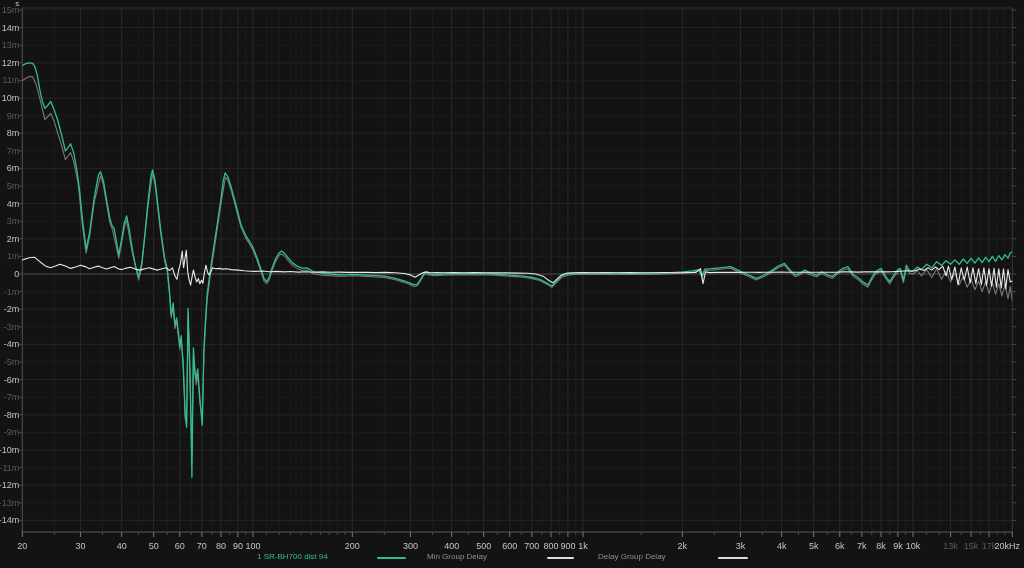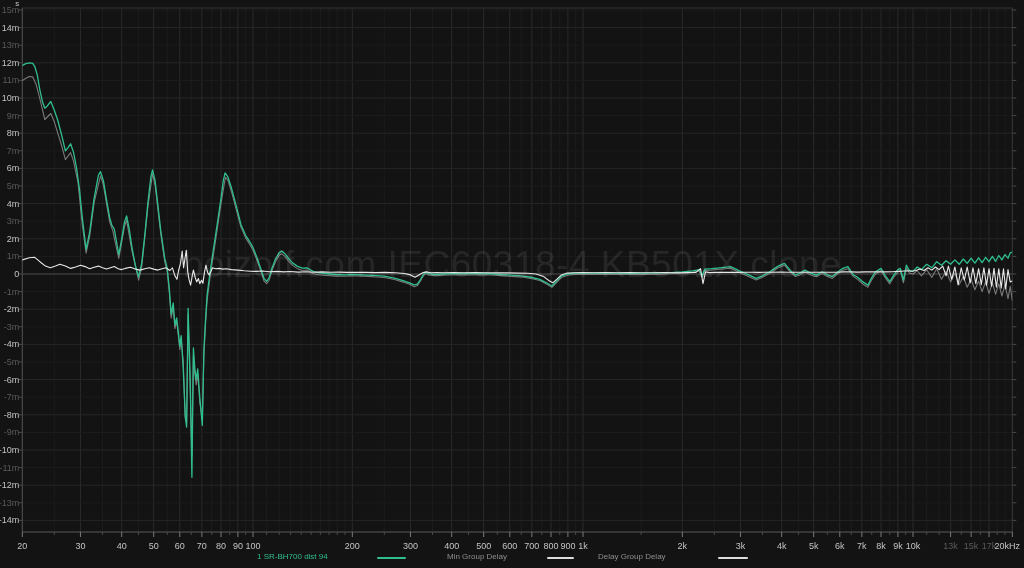--- a/index.html
+++ b/index.html
@@ -332,22 +332,21 @@
         <text x="971.1101154883748" y="549" text-anchor="middle" font-size="9" fill="#5a5a5a" font-family="Liberation Sans, sans-serif">15k</text>
         <text x="989.0481440548303" y="549" text-anchor="middle" font-size="9" fill="#5a5a5a" font-family="Liberation Sans, sans-serif">17k</text>
         <text x="1007.3398985691138" y="549" text-anchor="middle" font-size="9" fill="#c4c4c4" font-family="Liberation Sans, sans-serif">20kHz</text>
       </g>
       <g clip-path="url(#plotclip)">
         <polyline points="22.3,80.4 25.9,78.3 29.3,76.5 32.7,76.9 36.0,83.9 39.9,98.9 44.8,119.5 50.8,113.5 54.3,121.8 61.6,145.5 65.4,159.6 70.6,152.6 73.6,161.4 78.0,182.5 82.3,224.7 86.1,253.2 89.7,236.2 94.1,202.7 100.5,175.8 103.4,185.1 109.7,222.1 112.8,230.9 118.8,258.5 124.5,226.5 126.6,220.3 132.0,251.1 138.6,280.2 141.7,267.3 147.8,208.0 152.5,173.7 155.1,185.1 160.7,233.5 164.7,261.7 167.3,272.2 169.4,293.4 171.2,318.0 173.2,306.6 174.9,328.6 176.7,321.5 178.3,335.6 179.8,349.7 181.2,339.1 183.3,362.0 185.2,418.3 186.6,423.6 188.1,314.5 190.2,388.4 191.9,455.3 193.4,355.0 194.7,372.6 196.2,384.9 197.7,374.3 199.8,402.5 202.3,418.3 203.9,355.0 205.5,325.0 207.1,300.4 208.9,286.3 210.8,272.2 213.7,252.9 217.4,228.2 221.0,203.6 225.4,177.2 228.0,180.7 231.4,191.3 234.7,203.6 237.9,215.9 241.0,227.4 245.6,237.9 250.1,245.0 253.0,250.2 257.2,260.8 261.4,273.1 264.0,281.0 266.7,283.7 269.2,280.2 271.8,271.4 275.5,261.7 279.1,255.5 281.5,253.8 285.0,256.4 288.4,260.8 292.8,265.6 297.1,268.4 302.2,270.5 307.2,270.1 313.0,273.5 318.6,274.7 324.8,275.4 330.7,275.8 337.2,276.1 345.0,276.3 352.3,275.8 362.7,276.1 372.4,276.8 384.3,277.5 395.4,279.8 403.1,282.1 409.5,284.2 414.2,286.7 417.4,285.6 420.6,280.7 423.2,276.1 425.4,273.6 428.4,274.9 434.6,275.8 442.4,275.2 451.7,274.9 462.0,274.7 471.7,274.9 483.7,274.7 494.7,275.2 504.9,275.9 514.5,276.6 523.4,277.3 531.9,278.8 539.8,280.5 546.5,284.0 551.9,287.4 556.3,282.8 561.4,277.5 567.9,275.2 575.6,274.4 583.0,274.2 596.7,274.4 615.0,274.4 631.2,274.5 645.8,274.4 659.0,274.2 671.2,273.8 682.3,273.1 692.7,272.1 699.2,271.0 702.1,277.5 704.8,270.5 711.4,270.1 719.9,269.2 730.6,268.2 740.5,272.9 749.7,277.0 756.3,280.0 762.5,277.3 770.5,273.1 778.1,267.8 784.5,265.2 790.4,272.2 795.3,276.6 800.1,274.9 804.8,271.9 810.8,274.9 816.5,276.8 822.0,273.5 827.3,276.6 832.4,278.4 837.4,274.0 842.2,270.5 847.9,268.7 853.4,276.6 857.7,279.3 862.9,284.0 867.9,287.2 871.8,279.6 875.5,274.0 881.0,270.5 885.4,277.9 889.7,283.9 893.9,277.0 897.9,272.2 900.3,270.5 903.4,282.8 906.4,267.8 909.4,273.1 913.0,274.0 917.2,270.5 921.4,275.8 926.7,269.6 931.8,277.5 936.7,268.7 941.5,279.3 946.1,271.4 950.6,281.9 954.9,273.1 959.2,284.6 963.3,276.6 967.2,287.2 971.1,279.3 974.9,289.8 978.6,281.0 982.1,291.6 985.6,281.9 989.0,293.4 992.4,282.8 995.6,294.2 998.8,283.7 1001.9,296.0 1005.0,284.6 1008.0,298.6 1010.2,286.3 1012.3,300.4" fill="none" stroke="#9b9b9b" stroke-width="1.1" stroke-opacity="0.75" stroke-linejoin="round" stroke-linecap="round"></polyline>
         <polyline points="22.3,65.4 25.9,63.7 29.3,62.8 32.7,63.3 34.7,66.3 37.3,75.1 39.9,90.1 42.4,101.5 44.8,108.2 47.3,105.9 50.8,101.5 54.3,110.3 57.7,120.0 61.6,135.0 65.4,150.8 68.0,147.6 70.6,143.8 73.6,152.6 76.6,168.4 79.5,189.5 82.3,217.7 86.1,249.4 89.7,231.8 94.1,198.3 98.4,175.4 100.5,171.6 103.4,180.7 106.6,200.1 109.7,217.7 112.0,225.6 114.3,229.1 116.6,242.3 118.8,254.6 121.7,238.8 124.5,222.1 126.6,215.9 129.4,230.0 132.0,247.6 135.3,265.2 138.6,276.6 141.7,263.4 144.8,235.3 147.8,203.6 150.8,177.2 152.5,169.8 155.1,180.7 157.9,205.4 160.7,230.0 164.7,258.2 167.3,268.7 169.4,289.8 171.2,314.5 173.2,303.0 174.9,325.0 176.7,318.0 178.3,332.1 179.8,346.2 181.2,335.6 183.3,370.8 185.2,414.8 186.6,427.1 188.1,308.3 190.2,379.6 191.9,477.3 193.4,347.9 194.7,367.3 196.2,379.6 197.7,369.0 199.8,397.2 202.3,425.4 203.9,349.7 205.5,319.8 207.1,295.1 208.9,281.0 210.8,267.0 213.7,247.6 217.4,223.0 221.0,198.3 223.3,180.7 225.1,172.8 228.0,177.2 231.4,187.8 234.7,200.1 237.9,212.4 241.0,224.7 245.6,235.3 250.1,242.3 253.0,247.6 257.2,258.2 261.4,270.5 264.0,278.4 266.7,281.4 269.2,277.5 271.8,268.7 275.5,259.0 279.1,252.9 281.5,251.1 285.0,253.8 288.4,258.2 292.8,263.1 297.1,266.1 302.2,268.2 307.2,268.0 313.0,271.4 318.6,272.6 324.8,273.5 330.7,274.0 337.2,274.5 345.0,274.9 352.3,274.4 362.7,274.9 372.4,275.4 384.3,276.1 395.4,278.4 403.1,280.7 409.5,282.8 414.2,284.9 417.4,284.2 420.6,279.3 423.2,274.9 425.4,272.2 428.4,273.6 434.6,274.5 442.4,274.0 451.7,273.6 462.0,273.5 471.7,273.6 483.7,273.5 494.7,274.0 504.9,274.7 514.5,275.4 523.4,276.1 531.9,277.5 539.8,279.3 546.5,282.8 551.9,286.0 556.3,281.4 561.4,276.1 567.9,274.0 575.6,273.1 583.0,272.9 596.7,273.1 615.0,273.1 631.2,273.3 645.8,273.1 659.0,272.9 671.2,272.6 682.3,271.9 692.7,270.8 699.2,269.6 702.1,276.1 704.8,269.1 711.4,268.7 719.9,267.8 730.6,266.6 740.5,271.4 749.7,275.4 756.3,278.4 762.5,275.8 770.5,271.4 778.1,266.1 784.5,263.4 790.4,270.5 795.3,275.1 800.1,273.1 804.8,270.1 810.8,273.1 816.5,275.1 822.0,271.7 827.3,274.9 832.4,276.6 837.4,272.2 842.2,268.7 847.9,266.6 853.4,274.9 857.7,277.2 862.9,281.9 867.9,285.1 871.8,277.5 875.5,271.7 881.0,268.4 885.4,275.8 889.7,281.7 893.9,274.9 897.9,269.6 900.3,268.4 903.4,280.0 906.4,265.2 909.4,270.5 913.0,271.4 917.2,267.0 921.4,269.6 926.7,264.3 931.8,267.8 936.7,261.7 941.5,265.2 946.1,260.8 950.6,264.3 954.9,259.9 959.2,264.3 963.3,259.0 967.2,263.4 971.1,258.2 974.9,263.1 978.6,257.8 982.1,262.6 985.6,257.3 989.0,261.7 992.4,256.4 995.6,261.3 998.8,255.5 1001.9,259.9 1005.0,254.6 1008.0,258.2 1010.2,252.9 1012.3,252.0" fill="none" stroke="#2fbf8f" stroke-width="1.3" stroke-opacity="1" stroke-linejoin="round" stroke-linecap="round"></polyline>
         <polyline points="22.3,259.9 29.3,257.8 34.7,257.3 39.9,261.7 45.5,266.1 50.3,267.8 55.5,266.1 59.9,264.3 65.4,266.1 70.6,268.4 75.6,267.0 80.5,265.2 85.1,266.6 89.7,268.7 94.1,267.3 98.4,266.1 102.5,267.8 106.6,269.1 110.5,267.8 114.3,266.6 118.1,268.7 121.7,269.6 125.2,268.4 130.4,267.3 135.3,269.1 140.1,270.1 144.8,268.7 149.3,267.8 153.7,269.1 157.9,270.1 162.0,268.7 166.0,267.8 169.9,270.5 172.4,267.8 174.9,275.8 176.9,279.3 178.6,270.5 180.5,263.4 182.2,251.1 183.6,267.8 185.0,258.2 186.3,250.2 187.7,271.4 189.0,279.3 190.6,285.1 192.1,276.6 193.4,270.0 195.2,277.5 196.7,281.9 198.4,278.4 199.8,283.7 201.5,280.2 202.9,283.3 204.5,272.2 205.9,265.2 207.5,272.2 209.1,275.1 210.8,271.7 212.7,267.8 215.5,268.7 219.2,268.4 222.8,269.1 226.3,268.7 231.4,269.6 237.9,270.1 244.1,270.8 250.1,271.2 255.8,271.4 262.7,271.0 269.2,271.7 276.7,271.4 283.8,271.9 290.6,271.5 298.1,272.1 306.3,271.7 313.9,272.2 322.1,271.9 330.7,272.2 338.8,272.1 347.2,272.4 355.9,272.2 366.0,272.4 375.5,272.6 385.5,272.4 395.4,272.8 404.6,273.5 410.5,274.9 415.1,277.2 419.7,274.5 423.2,272.6 426.3,271.9 430.5,272.8 436.6,272.6 444.3,272.8 453.5,272.6 463.7,272.8 474.8,272.6 485.1,272.8 496.0,272.9 507.4,272.9 517.9,273.1 527.7,273.3 535.9,274.0 543.7,276.6 549.2,280.7 552.8,282.8 557.2,278.9 561.4,274.9 567.1,273.1 574.1,272.8 583.0,272.6 594.0,272.8 605.5,272.6 617.3,272.8 629.2,272.6 641.1,272.8 653.0,272.8 664.8,272.6 676.5,272.8 688.0,272.6 696.0,272.4 700.5,268.7 703.0,283.7 705.5,271.9 709.7,272.6 715.5,272.4 722.7,272.4 730.6,272.2 738.0,272.4 745.1,272.2 752.4,272.2 759.2,272.4 766.6,272.2 773.6,272.2 780.6,272.1 787.6,272.2 794.7,272.2 801.7,272.2 808.7,272.2 815.7,272.2 822.8,272.2 829.6,272.2 836.7,272.2 843.8,271.9 850.8,271.9 857.7,272.1 864.7,271.9 871.8,271.9 878.9,271.7 885.8,271.9 892.9,271.7 897.9,271.4 901.0,271.2 904.1,271.0 907.9,270.8 911.6,271.2 915.8,270.5 920.0,269.1 924.0,270.5 928.0,267.8 931.8,270.1 935.5,267.0 939.1,269.6 942.7,266.1 946.1,275.8 948.4,266.1 951.7,279.3 954.9,267.0 958.1,284.9 961.2,267.8 964.3,280.2 967.2,267.0 970.2,282.8 973.0,267.8 975.8,283.7 978.6,268.7 981.3,284.6 983.9,267.8 986.5,285.4 989.0,268.7 991.6,286.3 994.0,268.4 996.4,287.2 998.8,268.7 1001.2,288.1 1003.5,268.7 1005.7,289.0 1008.0,269.6 1010.2,281.9 1012.3,281.0" fill="none" stroke="#e8e8e8" stroke-width="1.1" stroke-opacity="1" stroke-linejoin="round" stroke-linecap="round"></polyline>
       </g>
     </svg>
-  <div class="watermark">boizoff.com IEC60318-4 KB501X clone</div>
   <div class="legend">
     <span class="lg-label" id="lg-label-0" style="left: 257px; color: rgb(47, 191, 143);">1 SR-BH700 dist 94</span>
     <span class="lg-line" id="lg-line-0" style="left: 377px; width: 29px; background: rgb(47, 191, 143);"></span>
-    <span class="lg-label" id="lg-label-1" style="left: 427px; color: rgb(143, 143, 143); margin-left: 20px;">Min Group Delay</span>
+    <span class="lg-label" id="lg-label-1" style="left: 427px; color: rgb(143, 143, 143);">Min Group Delay</span>
     <span class="lg-line" id="lg-line-1" style="left: 547px; width: 27px; background: rgb(222, 222, 222);"></span>
     <span class="lg-label" id="lg-label-2" style="left: 598px; color: rgb(143, 143, 143);">Delay Group Delay</span>
     <span class="lg-line" id="lg-line-2" style="left: 718px; width: 30px; background: rgb(222, 222, 222);"></span>
   </div>
 </div>
 
 </body></html>

